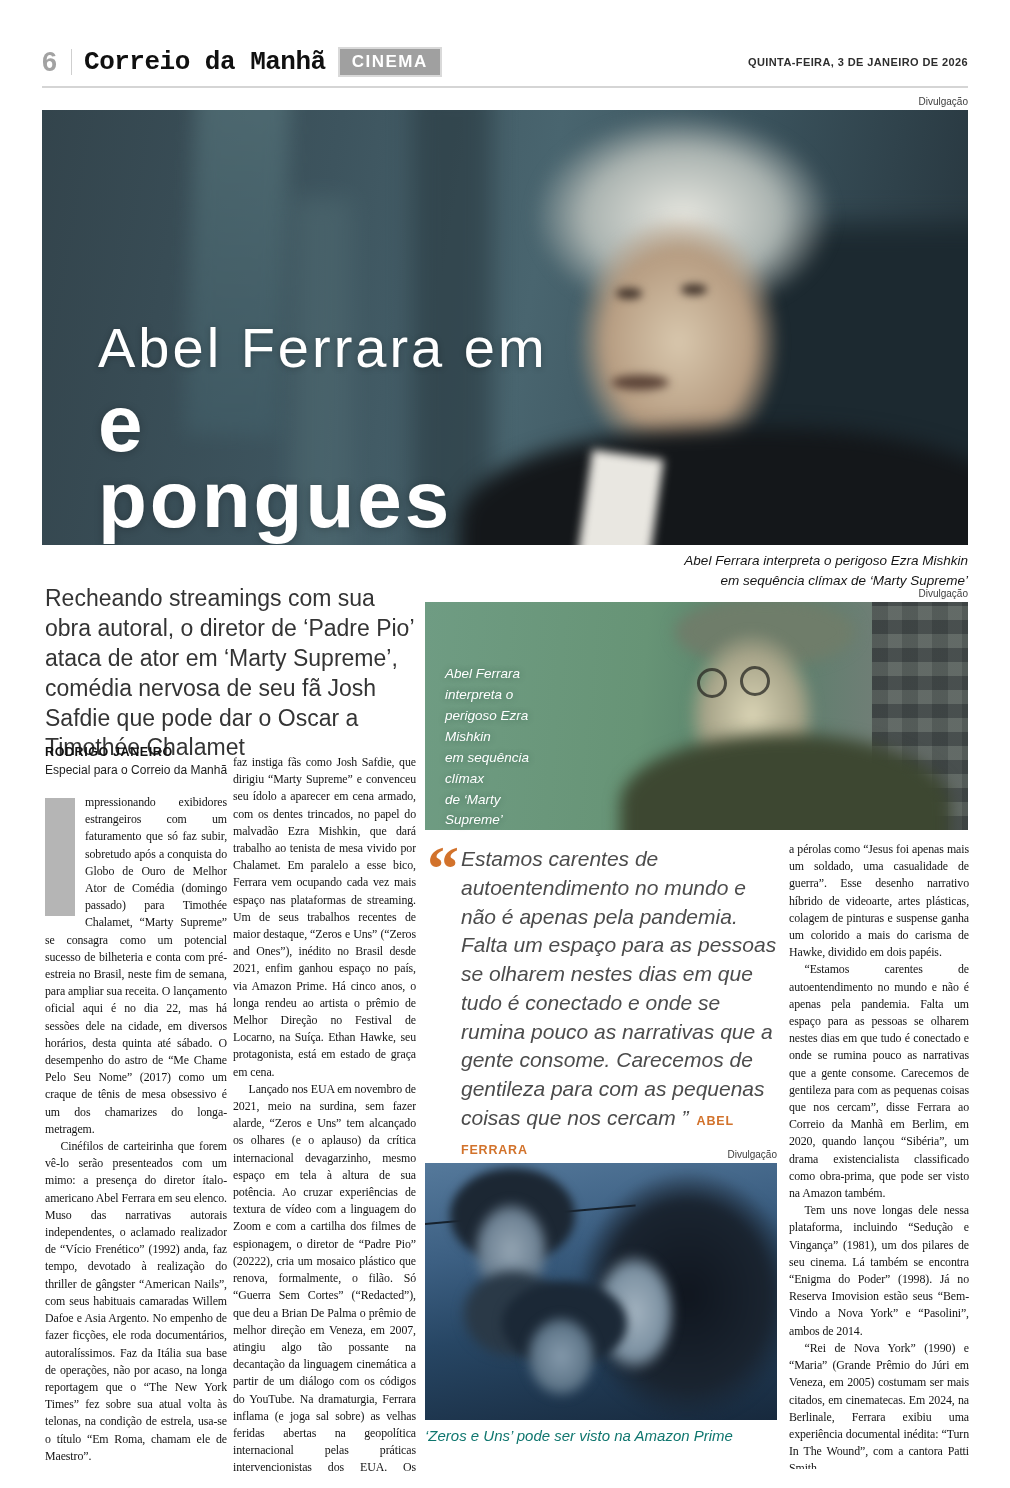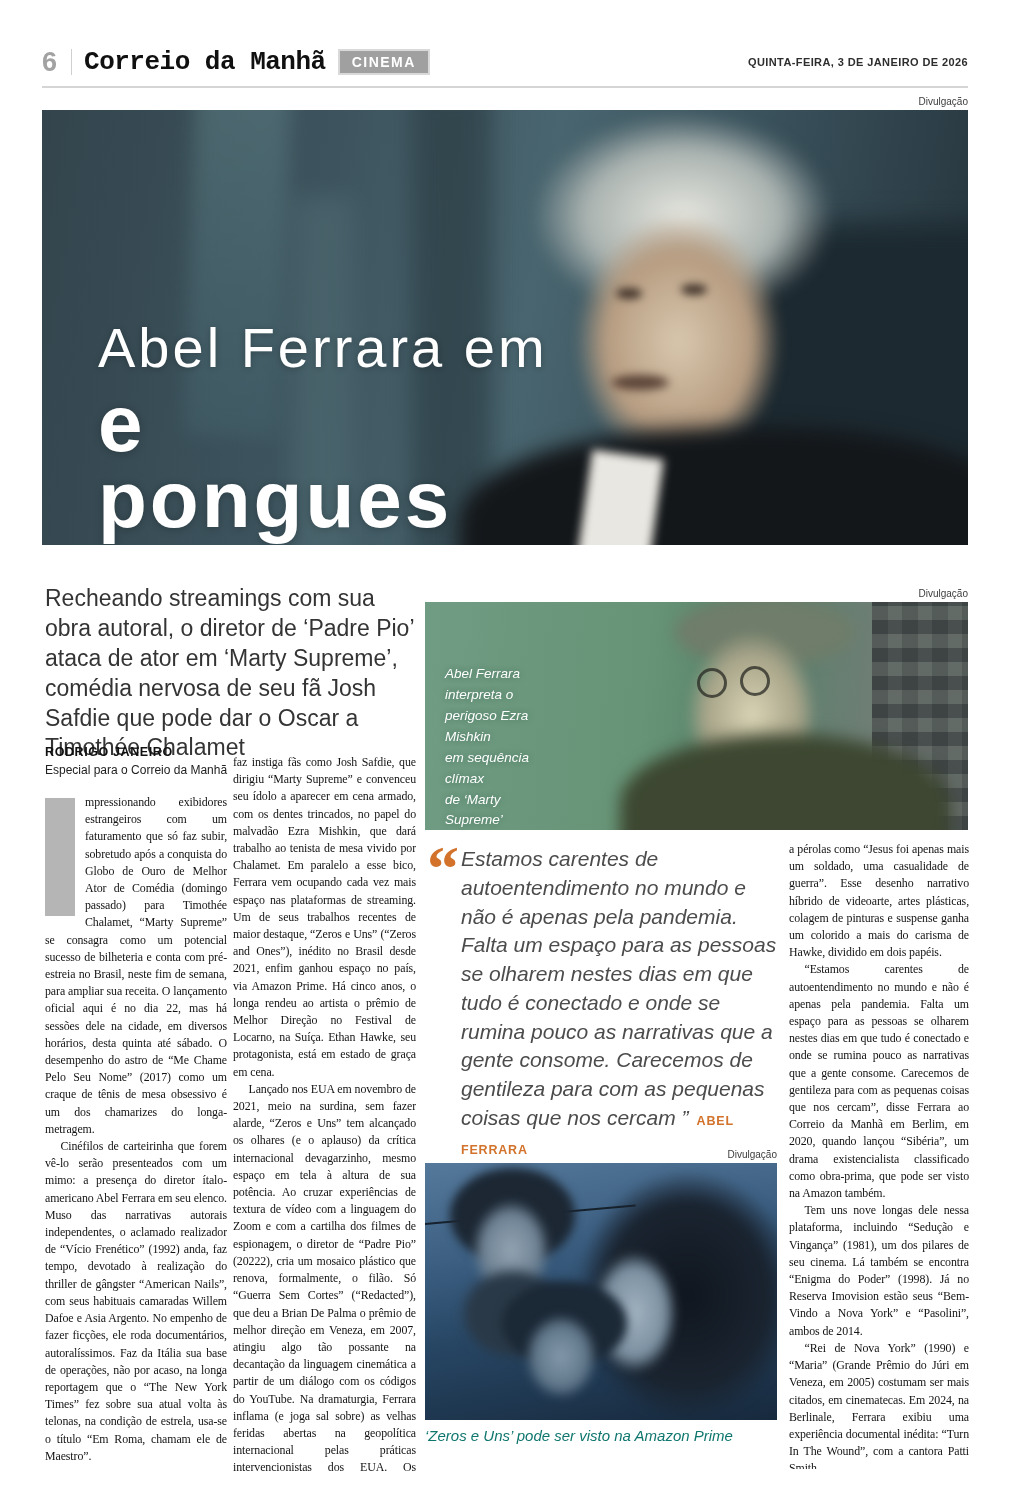--- a/index.html
+++ b/index.html
@@ -7,21 +7,21 @@
               font-family:"Liberation Sans", sans-serif; }
   .abs { position:absolute; }
   #page { position:relative; width:1010px; height:1488px; background:#fff; }
 
   
   .header { left:42px; top:44px; width:926px; height:36px; display:flex; align-items:center; }
   .page-num { color:#a2a2a2; font-size:27px; font-weight:bold; }
   .head-div { width:1px; height:26px; background:#cfcfcf; margin:0 12px 0 14px; }
   .masthead { font-family:Liberation Mono, monospace; font-weight:bold; font-size:26px;
               color:#101010; letter-spacing:-0.5px; }
-  .section-badge { background:#a0a0a0; color:#ffffff; font-weight:bold; font-size:14px;
+  .section-badge { background:#a0a0a0; color:#ffffff; font-weight:bold; font-size:17px;
                    letter-spacing:1.5px; padding:3px 12px; margin-left:14px;
                    box-shadow:0 0 0 2px #d9d9d9; }
   .head-date { margin-left:auto; font-size:11px; font-weight:bold; color:#2e2e2e; letter-spacing:0.4px; }
   .head-rule { left:42px; top:86px; width:926px; height:2px; background:#d5d5d5; }
   .credit { font-size:10px; color:#3c3c3c; text-align:right; }
 
   
   .photo { overflow:hidden; position:absolute; }
   .blob { position:absolute; border-radius:50%; }
 
@@ -140,20 +140,24 @@
     <div class="blob p1-mouth"></div>
     <div class="abs p1-suit"></div>
     <div class="abs p1-shirt"></div>
     <div class="abs headline">
       <div class="hl-kicker">Abel Ferrara em</div>
       <div class="hl-word">e</div>
       <div class="hl-word">pongues</div>
     </div>
   </div>
 
+  <div class="abs caption1">
+    <div>Abel Ferrara interpreta o perigoso Ezra Mishkin</div>
+    <div>em sequência clímax de ‘Marty Supreme’</div>
+  </div>
 
   <div class="abs lead">Recheando streamings com sua obra autoral, o diretor de ‘Padre Pio’ ataca de ator em ‘Marty Supreme’, comédia nervosa de seu fã Josh Safdie que pode dar o Oscar a Timothée Chalamet</div>
 
   <div class="abs credit credit2">Divulgação</div>
 
   <div class="photo photo2">
     <div class="p2-wall"></div>
     <div class="blob p2-hairtop"></div>
     <div class="blob p2-head"></div>
     <div class="blob p2-fur"></div>

